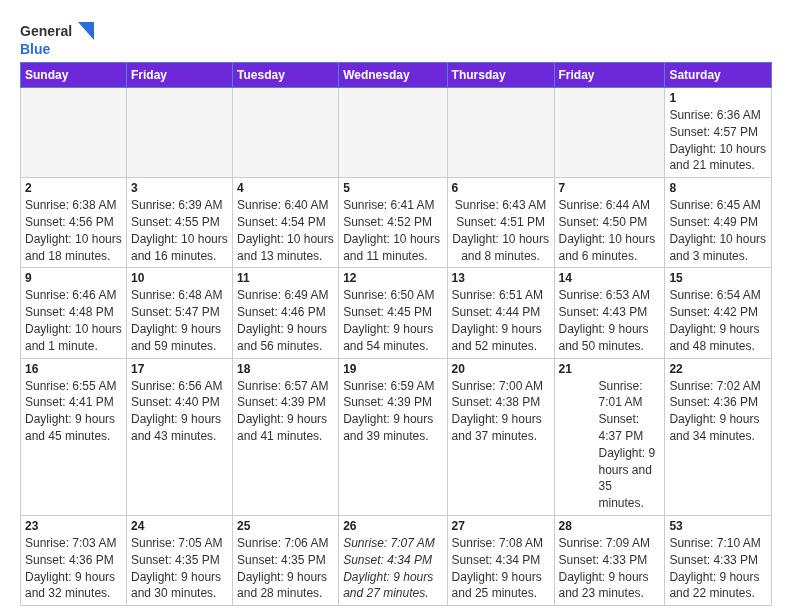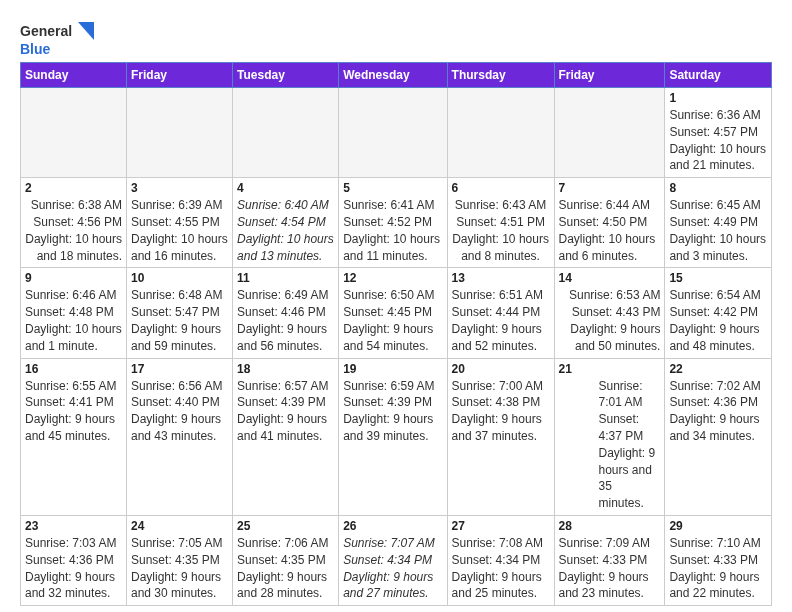--- a/index.html
+++ b/index.html
@@ -119,33 +119,33 @@
           <td>
             <span class="day-number">1</span>
             <div class="day-info" style="white-space: pre-line;">Sunrise: 6:36 AM
 Sunset: 4:57 PM
 Daylight: 10 hours and 21 minutes.</div>
           </td>
         </tr>
         <tr>
           <td>
             <span class="day-number">2</span>
-            <div class="day-info" style="white-space: pre-line; text-align: right;">Sunrise: 6:38 AM
+            <div class="day-info" style="white-space: pre-line;">Sunrise: 6:38 AM
 Sunset: 4:56 PM
 Daylight: 10 hours and 18 minutes.</div>
           </td>
           <td>
             <span class="day-number">3</span>
             <div class="day-info" style="white-space: pre-line;">Sunrise: 6:39 AM
 Sunset: 4:55 PM
 Daylight: 10 hours and 16 minutes.</div>
           </td>
           <td>
             <span class="day-number">4</span>
-            <div class="day-info" style="white-space: pre-line; font-style: italic;">Sunrise: 6:40 AM
+            <div class="day-info" style="white-space: pre-line;">Sunrise: 6:40 AM
 Sunset: 4:54 PM
 Daylight: 10 hours and 13 minutes.</div>
           </td>
           <td>
             <span class="day-number">5</span>
             <div class="day-info" style="white-space: pre-line;">Sunrise: 6:41 AM
 Sunset: 4:52 PM
 Daylight: 10 hours and 11 minutes.</div>
           </td>
           <td>
@@ -193,21 +193,21 @@
 Daylight: 9 hours and 54 minutes.</div>
           </td>
           <td>
             <span class="day-number">13</span>
             <div class="day-info" style="white-space: pre-line;">Sunrise: 6:51 AM
 Sunset: 4:44 PM
 Daylight: 9 hours and 52 minutes.</div>
           </td>
           <td>
             <span class="day-number">14</span>
-            <div class="day-info" style="white-space: pre-line; text-align: right;">Sunrise: 6:53 AM
+            <div class="day-info" style="white-space: pre-line;">Sunrise: 6:53 AM
 Sunset: 4:43 PM
 Daylight: 9 hours and 50 minutes.</div>
           </td>
           <td>
             <span class="day-number">15</span>
             <div class="day-info" style="white-space: pre-line;">Sunrise: 6:54 AM
 Sunset: 4:42 PM
 Daylight: 9 hours and 48 minutes.</div>
           </td>
         </tr>
@@ -286,21 +286,21 @@
 Sunset: 4:34 PM
 Daylight: 9 hours and 25 minutes.</div>
           </td>
           <td>
             <span class="day-number">28</span>
             <div class="day-info" style="white-space: pre-line;">Sunrise: 7:09 AM
 Sunset: 4:33 PM
 Daylight: 9 hours and 23 minutes.</div>
           </td>
           <td>
-            <span class="day-number">29</span>
+            <span class="day-number">53</span>
             <div class="day-info" style="white-space: pre-line;">Sunrise: 7:10 AM
 Sunset: 4:33 PM
 Daylight: 9 hours and 22 minutes.</div>
           </td>
         </tr>
       </tbody>
   </table>
 </div>
 
 </body></html>

